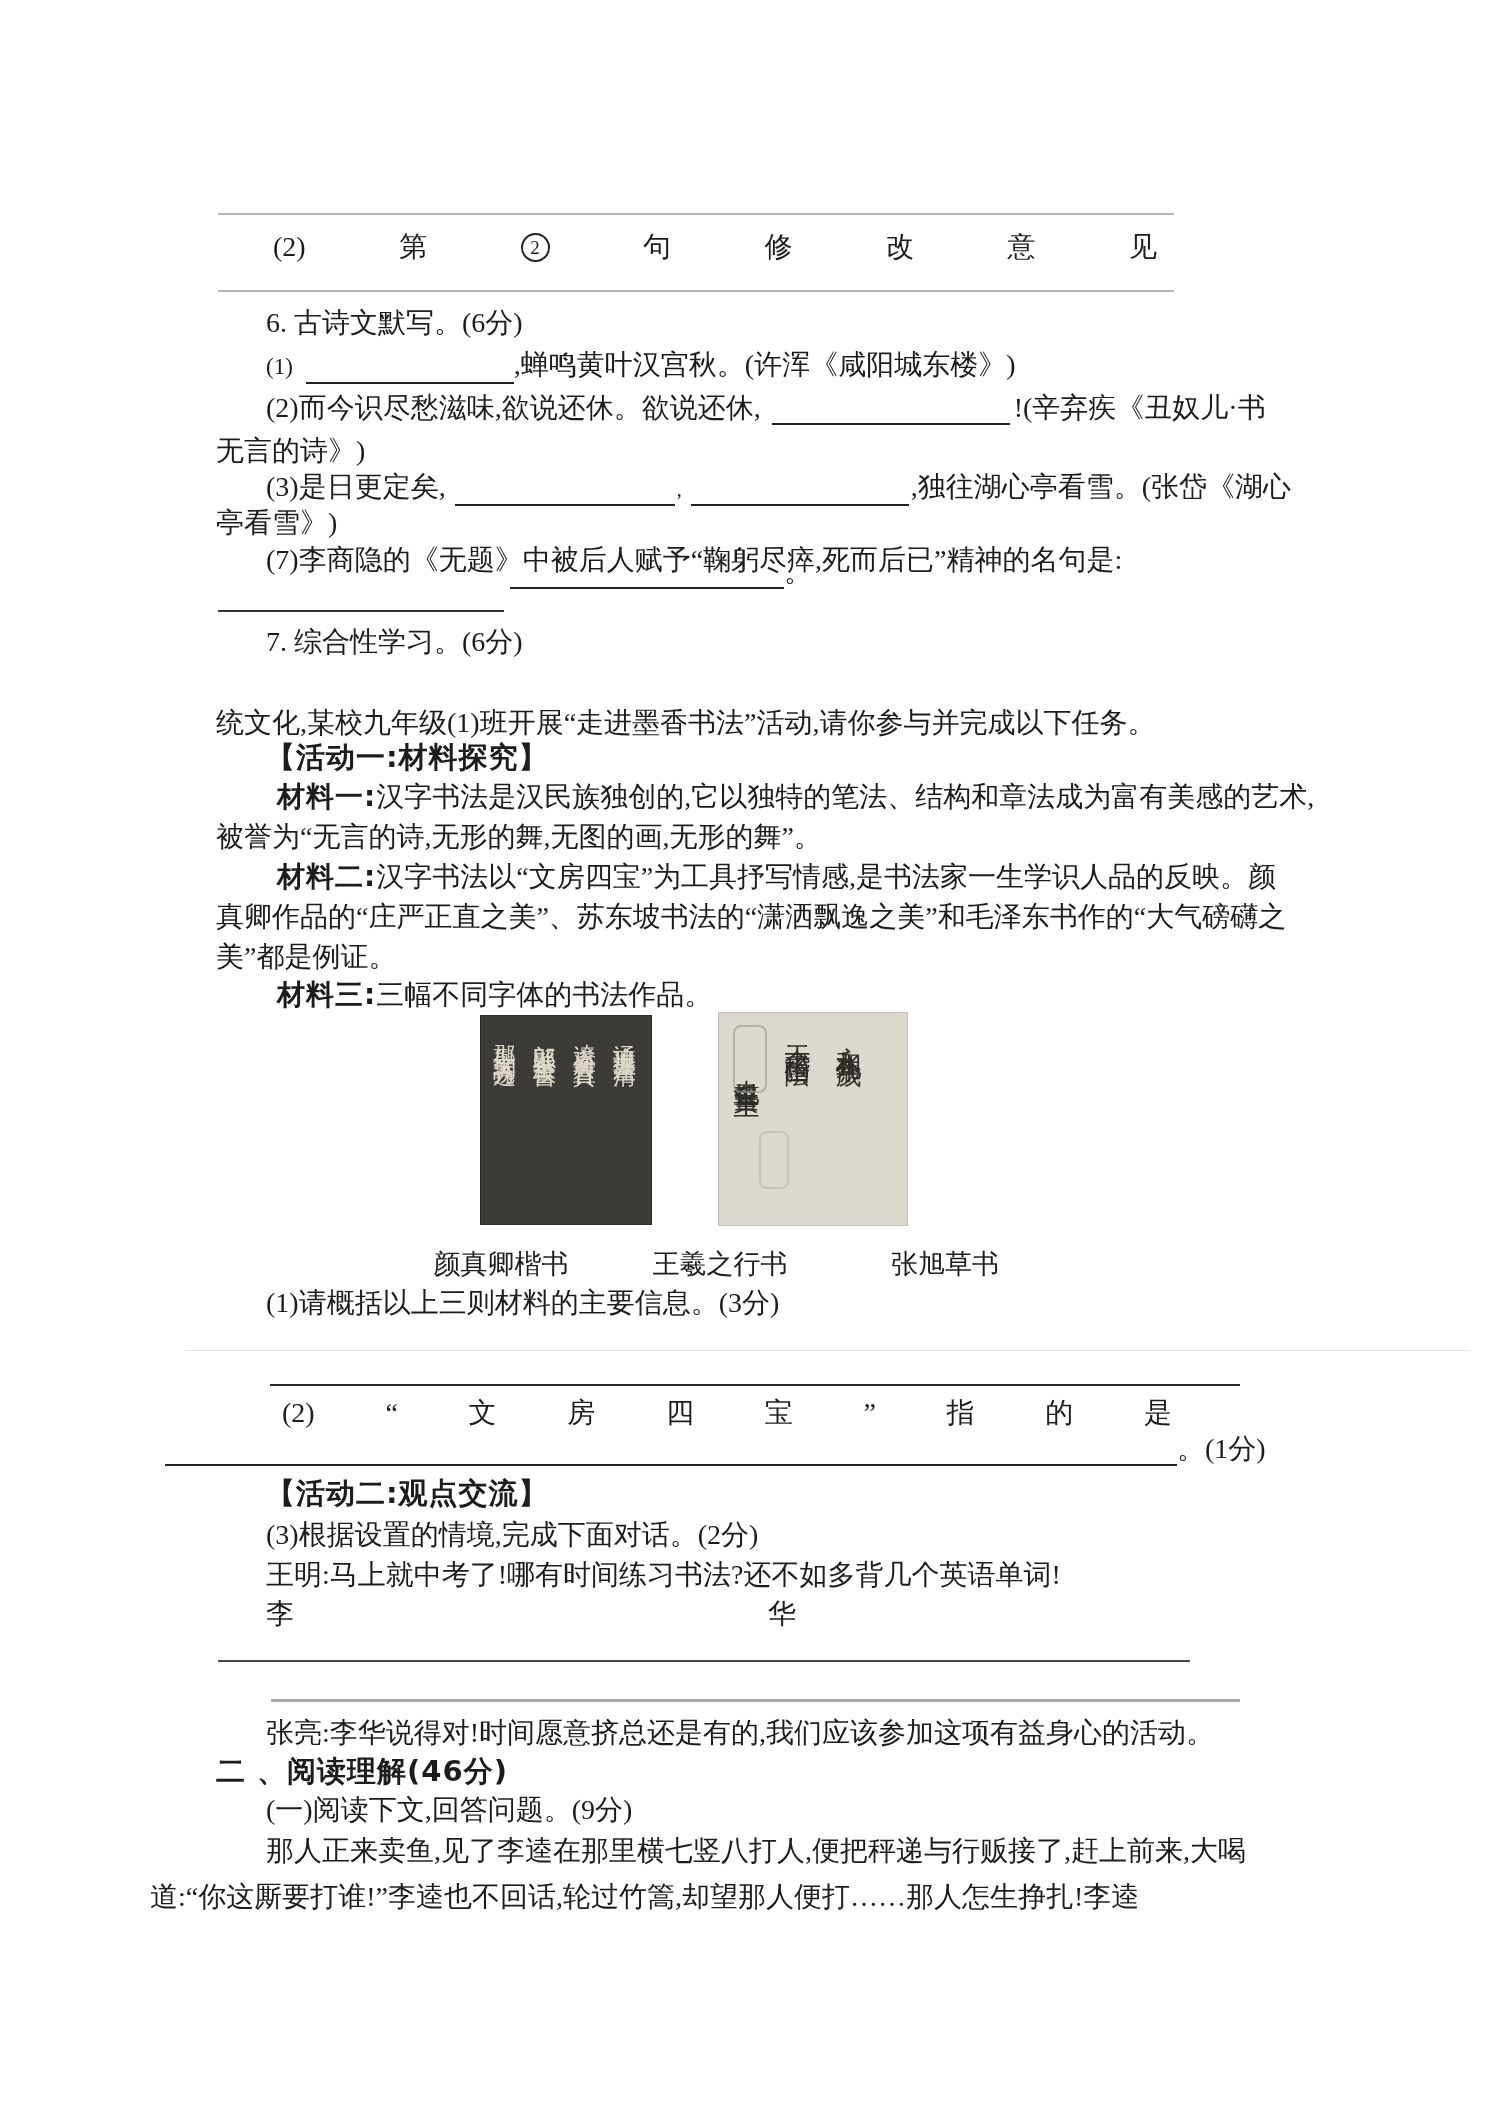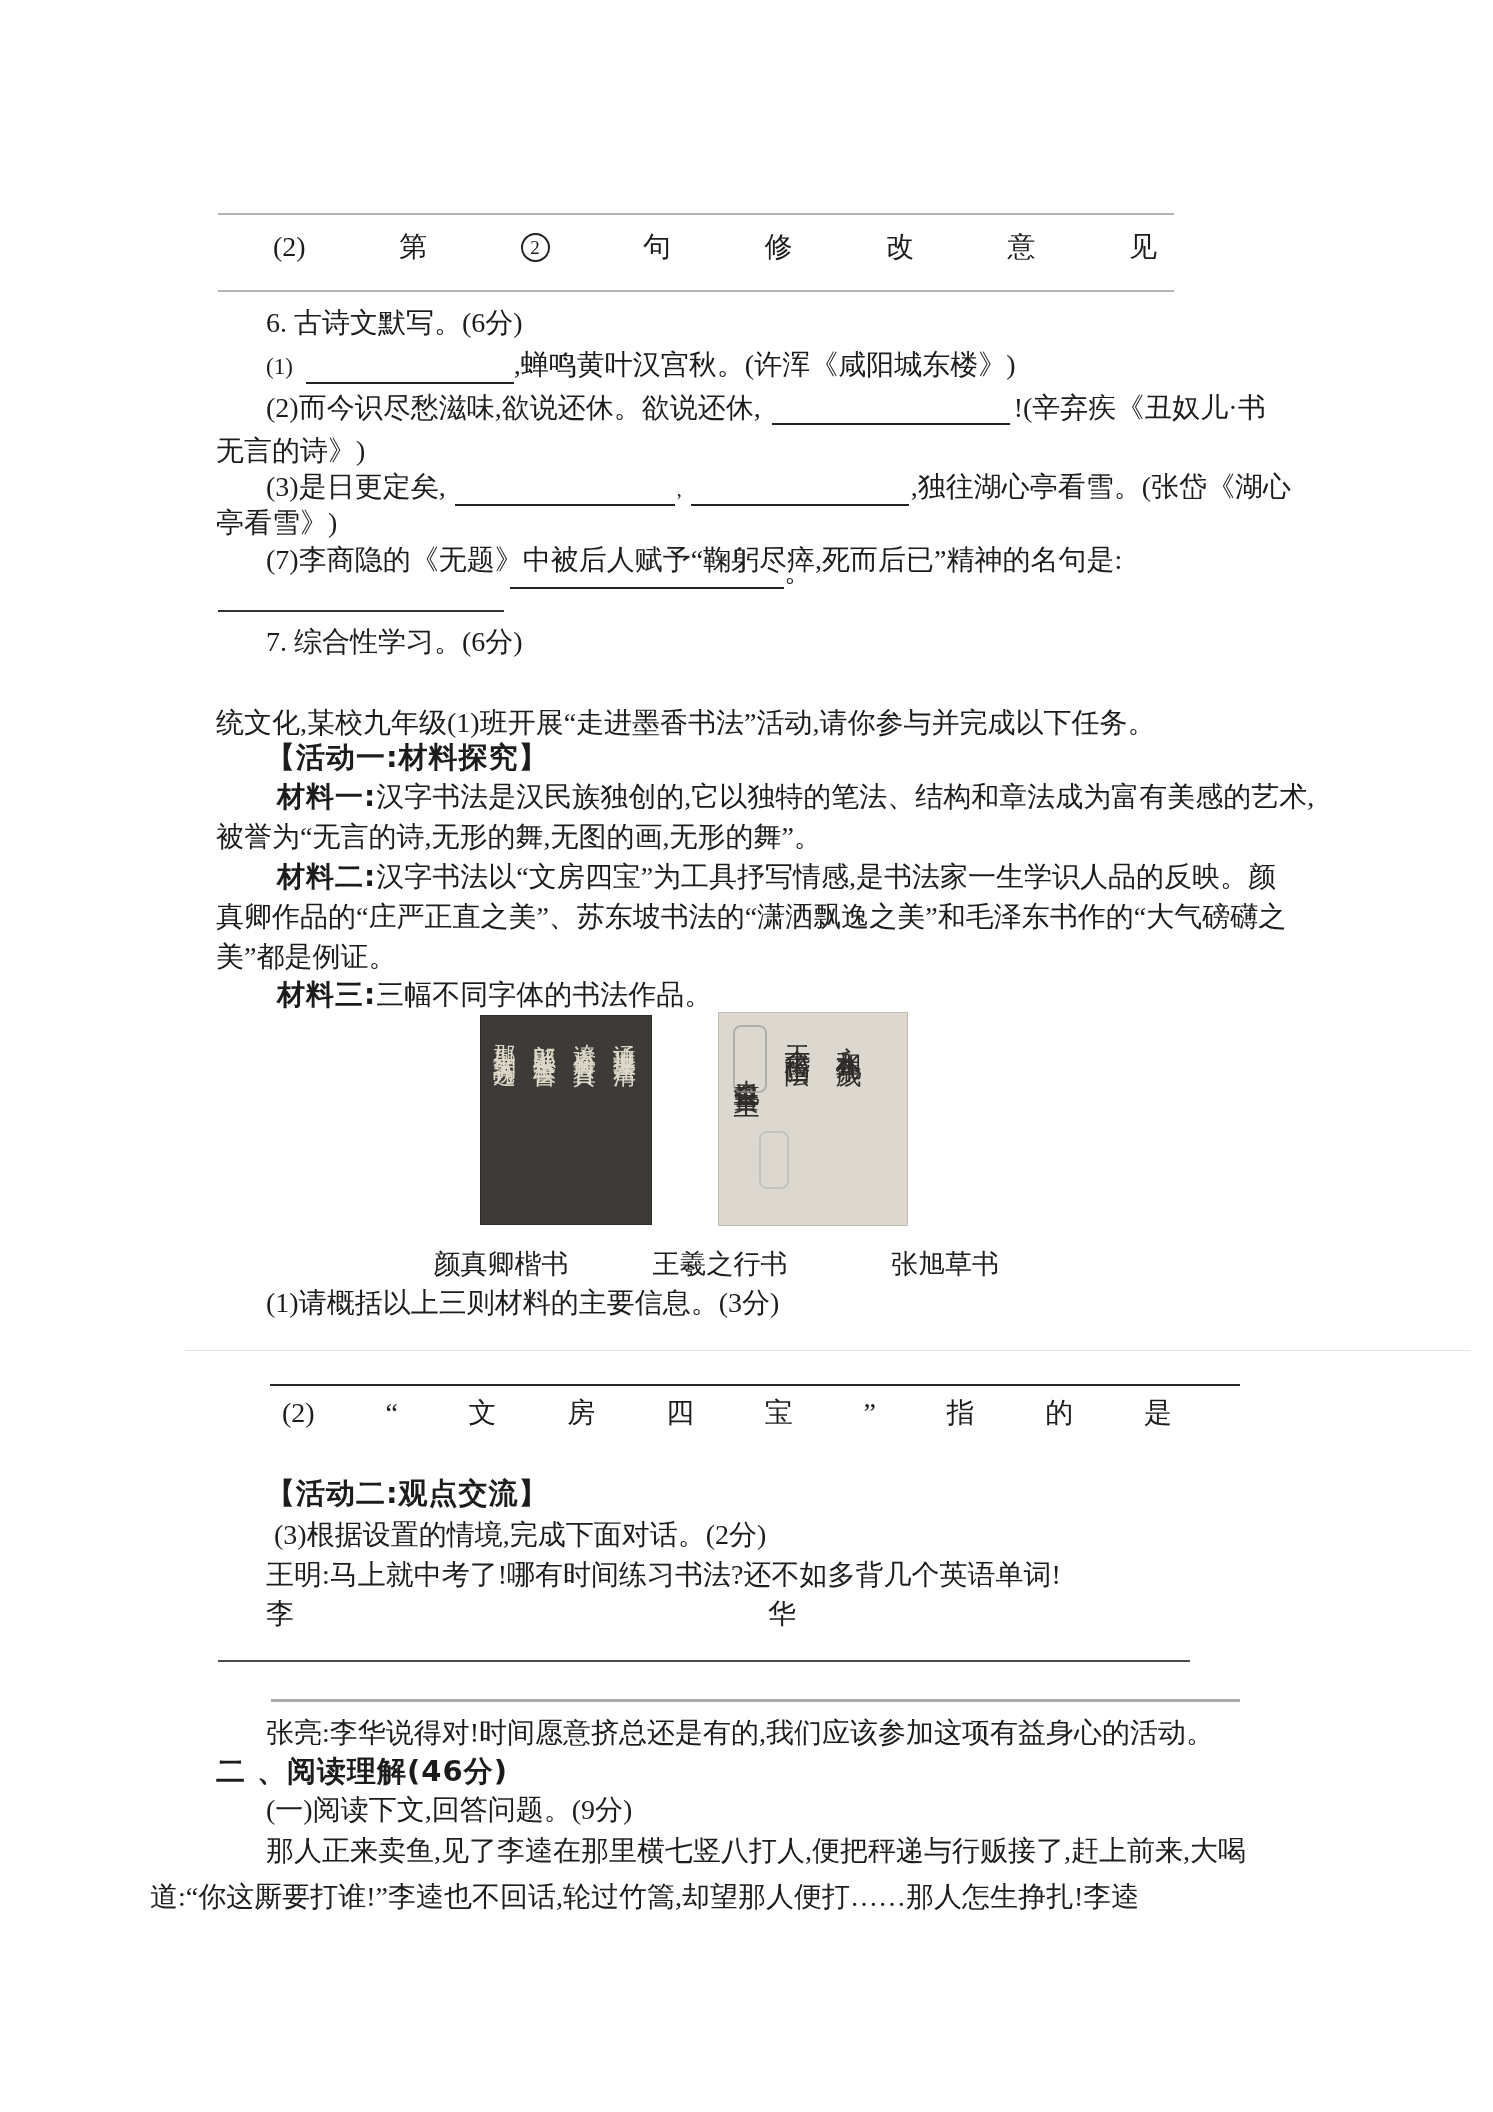--- a/index.html
+++ b/index.html
@@ -118,23 +118,26 @@
     <span>“</span>
     <span>文</span>
     <span>房</span>
     <span>四</span>
     <span>宝</span>
     <span>”</span>
     <span>指</span>
     <span>的</span>
     <span>是</span>
   </div>
+  <div class="ln" style="left:165px;top:1432px;">
+    <span class="blank" style="width:1012px;"></span><span>。(1分)</span>
+  </div>
 
   <div class="ln sans-b" style="left:266px;top:1476px;font-size:29px;">【活动二:观点交流】</div>
-  <div class="ln" style="left:274px;top:1518px;">(3)根据设置的情境,完成下面对话。(2分)</div>
+  <div class="ln" style="left:266px;top:1518px;">(3)根据设置的情境,完成下面对话。(2分)</div>
   <div class="ln" style="left:266px;top:1558px;text-align:right;">王明:马上就中考了!哪有时间练习书法?还不如多背几个英语单词!</div>
 
   <div class="spread" style="left:266px;top:1597px;width:530px;">
     <span>李</span>
     <span>华</span>
   </div>
 
   <div class="rule" style="left:218px;top:1660px;width:972px;height:2px;background:#4a4a4a;"></div>
   <div class="rule" style="left:271px;top:1699px;width:969px;height:3px;background:#aaaaaa;"></div>
 

